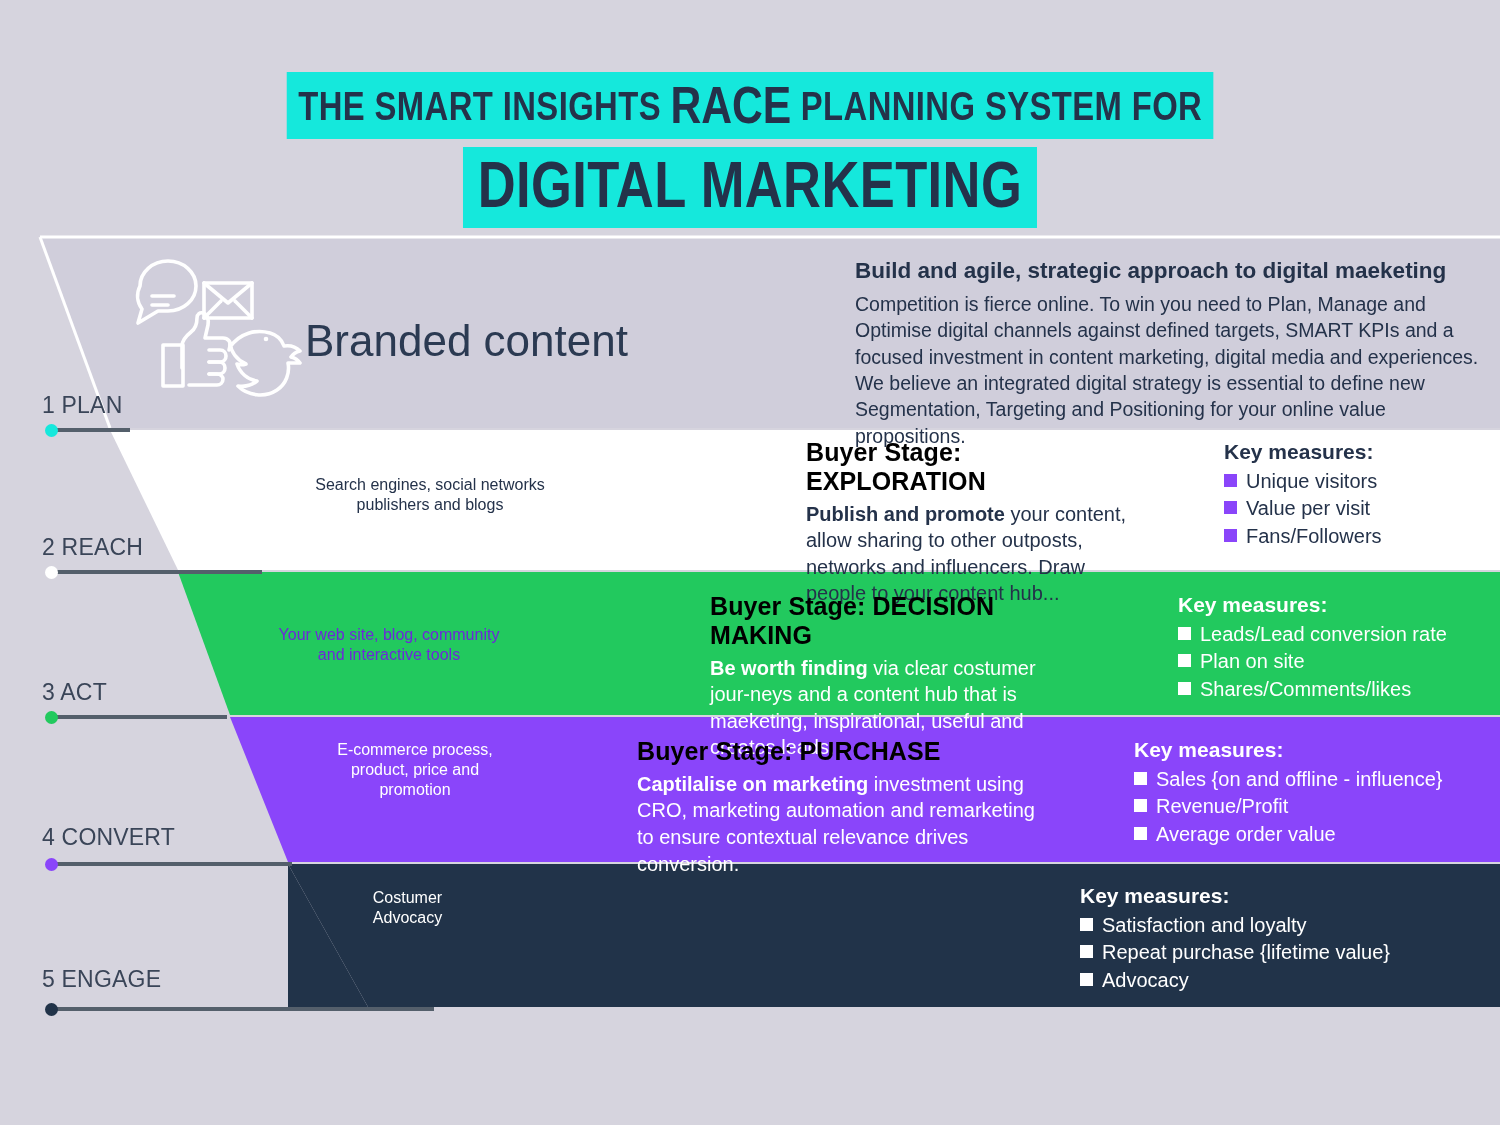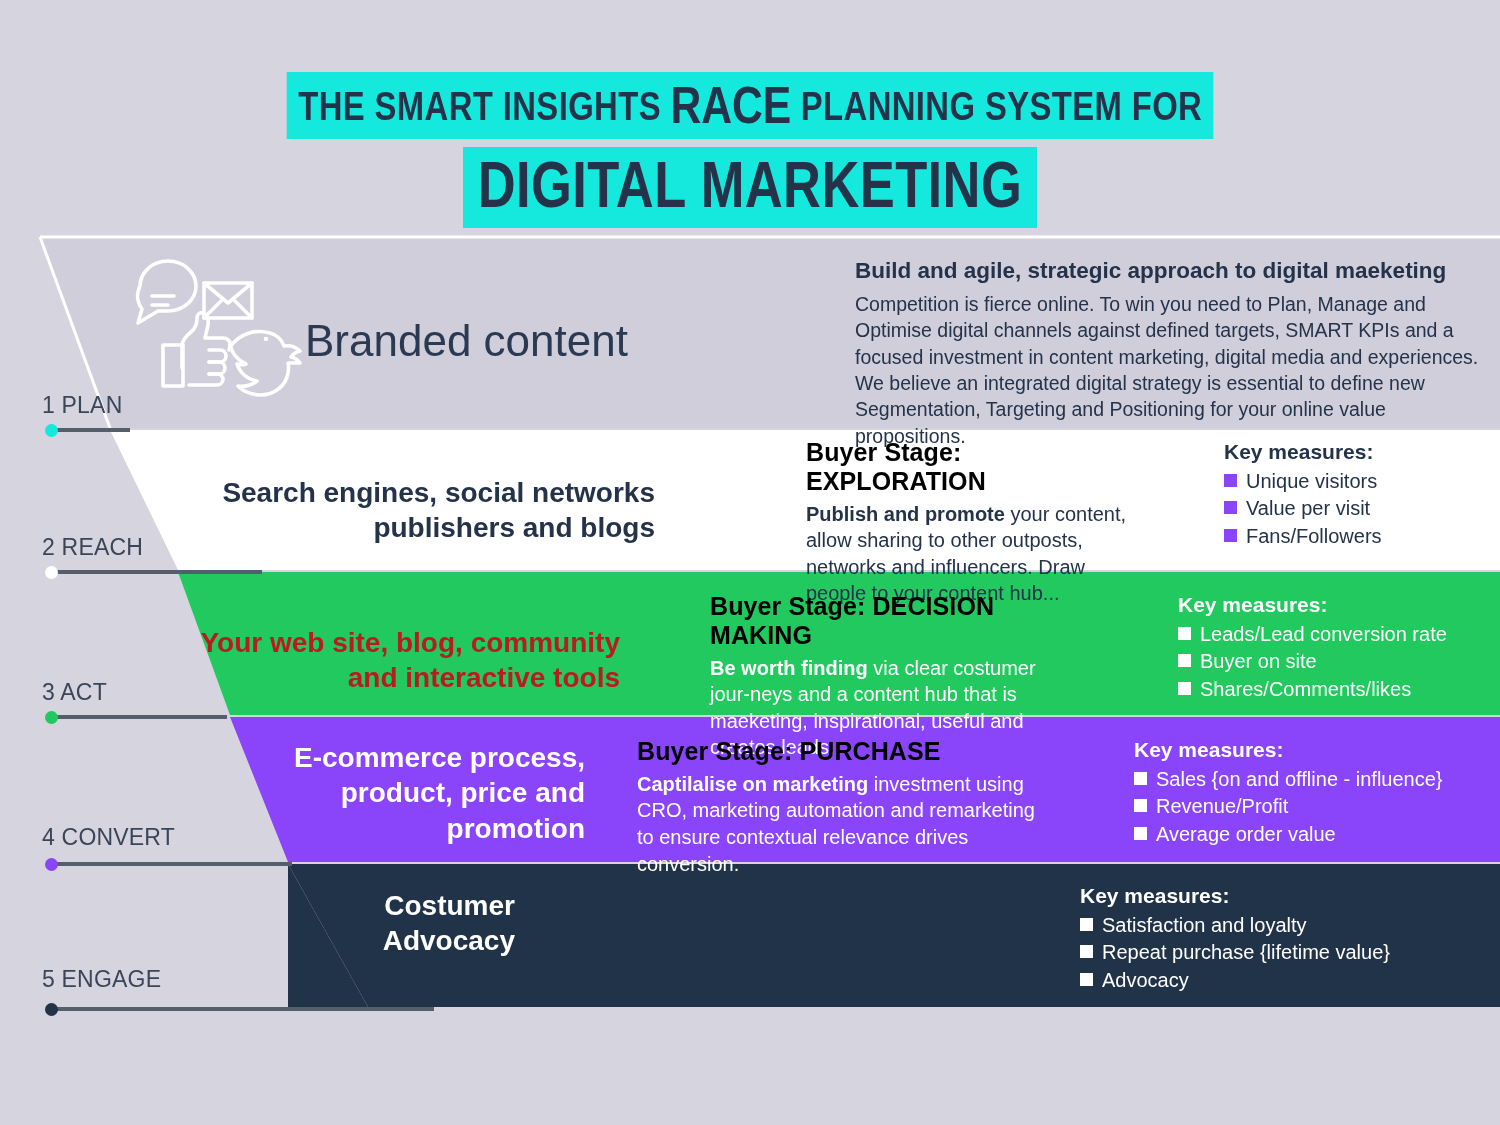--- a/index.html
+++ b/index.html
@@ -60,24 +60,24 @@
   }
   .axis-dot{
     position:absolute;
     width:13px;height:13px;border-radius:50%;
     left:45px;
   }
 
   
   .blk{position:absolute;}
   .left-head{
-    font-weight:700;
-    text-align:right;
+    font-weight:400;
+    text-align:center;
     line-height:1.26;
-    font-size:28px;
+    font-size:16px;
   }
   .stage-title{
     font-weight:700;
     font-size:25px;
     letter-spacing:.1px;
     margin:0 0 5px 0;
     line-height:1.15;
   }
   .stage-body{
     font-size:20px;
@@ -236,38 +236,38 @@
           <span class="km-bullet" style="background:#8a45fa;"></span>
           <span>Value per visit</span>
         </li>
       <li>
           <span class="km-bullet" style="background:#8a45fa;"></span>
           <span>Fans/Followers</span>
         </li>
     </ul>
   </div>
 
-  <div class="blk left-head" style="left:170px;top:625px;width:450px;color:#b91c1c;">
+  <div class="blk left-head" style="left:164px;top:625px;width:450px;color:#6d28d9;">
     <span style="white-space:pre-line;">Your web site, blog, community
 and interactive tools</span>
   </div>
   <div class="blk" style="left:710px;top:592px;width:355px;color:#ffffff;">
     <div class="stage-title" style="color:#000;">Buyer Stage: DECISION MAKING</div>
     <p class="stage-body"><b>Be worth finding</b><span> via clear costumer jour-neys and a content hub that is maeketing, inspirational, useful and creates leads.</span></p>
   </div>
   <div class="blk" style="left:1178px;top:593px;color:#ffffff;">
     <div class="km-title">Key measures:</div>
     <ul class="km-list">
       <li>
           <span class="km-bullet" style="background:#ffffff;"></span>
           <span>Leads/Lead conversion rate</span>
         </li>
       <li>
           <span class="km-bullet" style="background:#ffffff;"></span>
-          <span>Buyer on site</span>
+          <span>Plan on site</span>
         </li>
       <li>
           <span class="km-bullet" style="background:#ffffff;"></span>
           <span>Shares/Comments/likes</span>
         </li>
     </ul>
   </div>
 
   <div class="blk left-head" style="left:245px;top:740px;width:340px;color:#ffffff;">
     <span style="white-space:pre-line;">E-commerce process,

